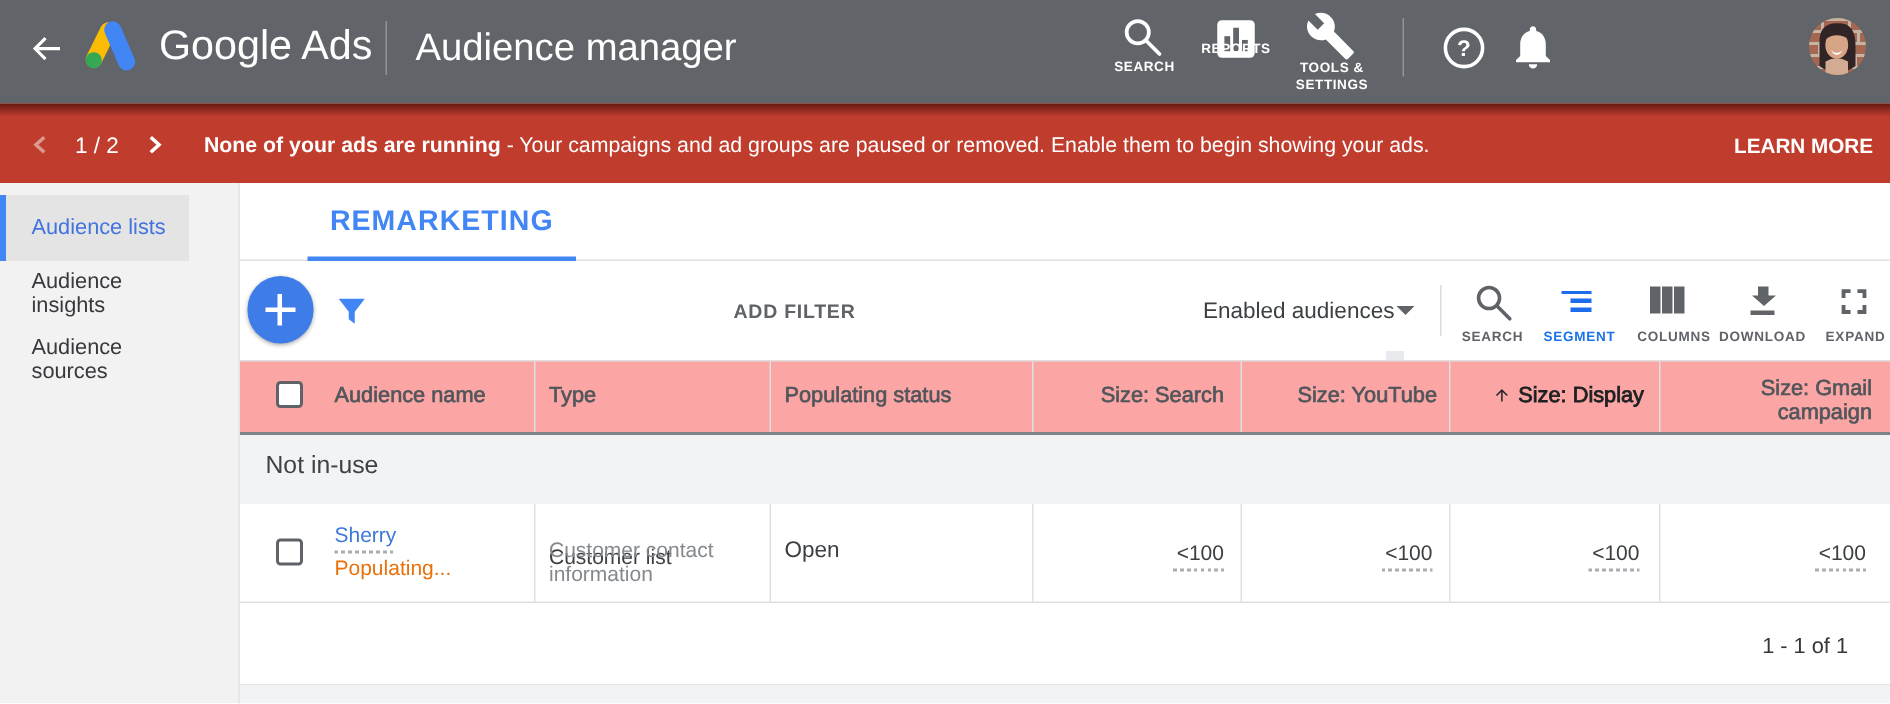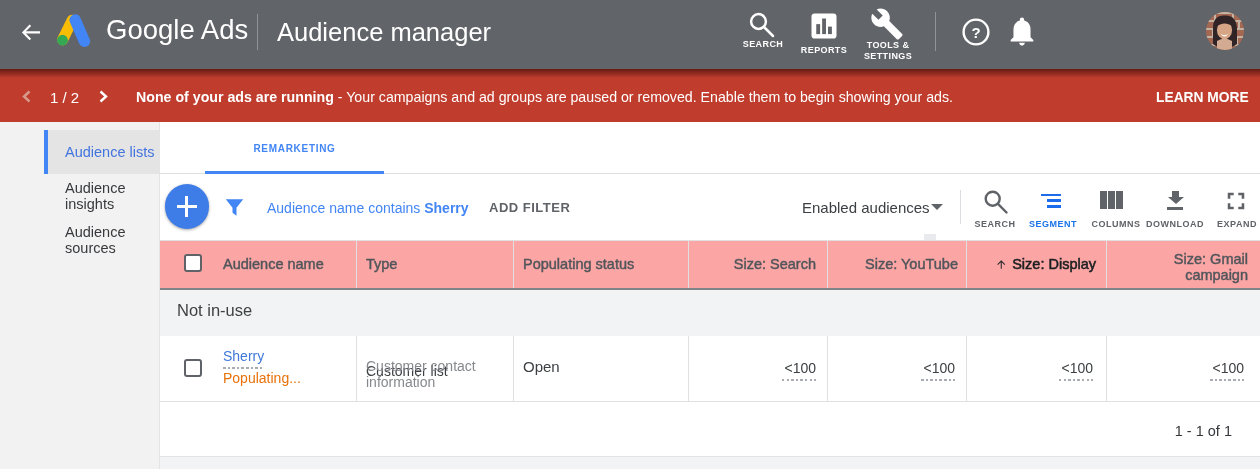--- a/index.html
+++ b/index.html
@@ -17,21 +17,21 @@
   #banner { left:0; top:69px; width:1260px; height:53px; background:#c03d2e;
     color:#fff; }
   #bannershadow { left:0; top:69px; width:1260px; height:9px;
     background:linear-gradient(rgba(45,4,0,.62), rgba(45,4,0,0)); }
 
   
   #sidebar { left:0; top:122px; width:160px; height:347px; background:#f2f2f2;
     border-right:1px solid #e4e4e4; }
   .sideitem { position:absolute; left:0; width:126px; height:44px;
     font-size:14.5px; color:#37393c; display:flex; align-items:center;
-    padding-left:21px;margin-left:44px; }
+    padding-left:21px; }
   .sideitem.sel { background:#e4e4e4; color:#4274e0; border-left:4px solid #4285f4;
     padding-left:17px; }
 
   
   #tabs { left:160px; top:122px; width:1100px; height:52px; background:#fff;
     border-bottom:1px solid #e0e0e0; }
 
   
   #filterbar { left:160px; top:174px; width:1100px; height:66px; background:#fff; }
   .toollbl { position:absolute; font-size:9px; font-weight:bold; letter-spacing:.5px;
@@ -79,21 +79,21 @@
       <line x1="16" y1="16" x2="25" y2="25" stroke="#fff" stroke-width="2.5" stroke-linecap="round"></line>
     </svg>
     <div class="lbl" style="left:728px;top:39px;width:70px;">SEARCH</div>
 
     <svg class="abs" style="left:809px;top:11px" width="30" height="30" viewBox="0 0 24 24">
       <rect x="2" y="2" width="20" height="20" rx="2.5" fill="#fff"></rect>
       <rect x="5.8" y="10.5" width="3.1" height="8" fill="#616468"></rect>
       <rect x="10.5" y="6" width="3.1" height="12.5" fill="#616468"></rect>
       <rect x="15.2" y="12.5" width="3.1" height="6" fill="#616468"></rect>
     </svg>
-    <div class="lbl" style="left:789px;top:45px;width:70px;">REPORTS</div>
+    <div class="lbl" style="left:789px;top:27px;width:70px;">REPORTS</div>
 
     <svg class="abs" style="left:870px;top:7px" width="34" height="34" viewBox="0 0 24 24">
       <path d="M22.7 19l-9.1-9.1c.9-2.3.4-5-1.5-6.9-2-2-5-2.4-7.4-1.3L9 6 6 9 1.6 4.7C.4 7.1.9 10.1 2.9 12.1c1.9 1.9 4.6 2.4 6.9 1.5l9.1 9.1c.4.4 1 .4 1.4 0l2.3-2.3c.5-.4.5-1 .1-1.4z" fill="#fff"></path>
     </svg>
     <div class="lbl" style="left:853px;top:40px;width:70px;line-height:11px;">TOOLS &amp;<br>SETTINGS</div>
 
     <div class="abs" style="left:935px;top:12px;width:1px;height:39px;background:#90939a"></div>
 
     <svg class="abs" style="left:962px;top:18px" width="28" height="28" viewBox="0 0 28 28">
       <circle cx="14" cy="14" r="12.4" fill="none" stroke="#fff" stroke-width="2.4"></circle>
@@ -151,34 +151,33 @@
     <div class="abs" style="left:1156px;top:21px;font-size:13.8px;font-weight:bold;letter-spacing:0;">LEARN MORE</div>
   </div>
 
   <div id="sidebar" class="abs">
     <div class="sideitem sel" style="top:8px;">Audience lists</div>
     <div class="sideitem" style="top:52px;">Audience insights</div>
     <div class="sideitem" style="top:96px;">Audience sources</div>
   </div>
 
   <div id="tabs" class="abs">
-    <div class="abs" style="left:45px;top:0;width:179px;height:52px;display:flex;align-items:center;justify-content:center;font-size:10px;font-weight:bold;letter-spacing:.7px;color:#4285f4;">REMARKETING</div>
+    <div class="abs" style="left:45px;top:0;width:179px;height:52px;display:flex;align-items:center;justify-content:center;font-size:19px;font-weight:bold;letter-spacing:.7px;color:#4285f4;">REMARKETING</div>
     <div class="abs" style="left:45px;top:49px;width:179px;height:3px;background:#4285f4;"></div>
   </div>
 
   <div id="filterbar" class="abs">
 
     <div class="abs" style="left:4.5px;top:10px;width:44.5px;height:44.5px;border-radius:50%;background:#3e7de8;box-shadow:0 1px 3px rgba(0,0,0,.35);"></div>
     <div class="abs" style="left:16.5px;top:31.25px;width:20.5px;height:2.6px;background:#fff;"></div>
     <div class="abs" style="left:25.4px;top:22.25px;width:2.6px;height:20.5px;background:#fff;"></div>
 
     <svg class="abs" style="left:65px;top:24px" width="19" height="19" viewBox="0 0 19 19">
       <path d="M0.8 1.2h17.4l-6.7 8.6v8l-4-3v-5L0.8 1.2z" fill="#4285f4"></path>
     </svg>
-    <div class="abs" style="left:107px;top:26px;font-size:14px;color:#4285f4;">Audience name contains <b>Sherry</b></div>
     <div class="abs" style="left:329px;top:26px;font-size:13px;font-weight:bold;color:#5f6368;letter-spacing:.5px;">ADD FILTER</div>
 
     <div class="abs" style="left:642px;top:25px;font-size:15px;color:#3c4043;">Enabled audiences</div>
     <div class="abs" style="left:771px;top:29.5px;width:0;height:0;border-left:6px solid transparent;border-right:6px solid transparent;border-top:6px solid #5f6368;"></div>
 
     <div class="abs" style="left:800px;top:16px;width:1px;height:34px;background:#dadce0;"></div>
 
     <svg class="abs" style="left:824px;top:16px" width="24" height="24" viewBox="0 0 24 24">
       <circle cx="8.7" cy="8.7" r="7" fill="none" stroke="#5f6368" stroke-width="2.4"></circle>
       <line x1="14.2" y1="14.2" x2="22.5" y2="22.5" stroke="#5f6368" stroke-width="2.4" stroke-linecap="round"></line>

